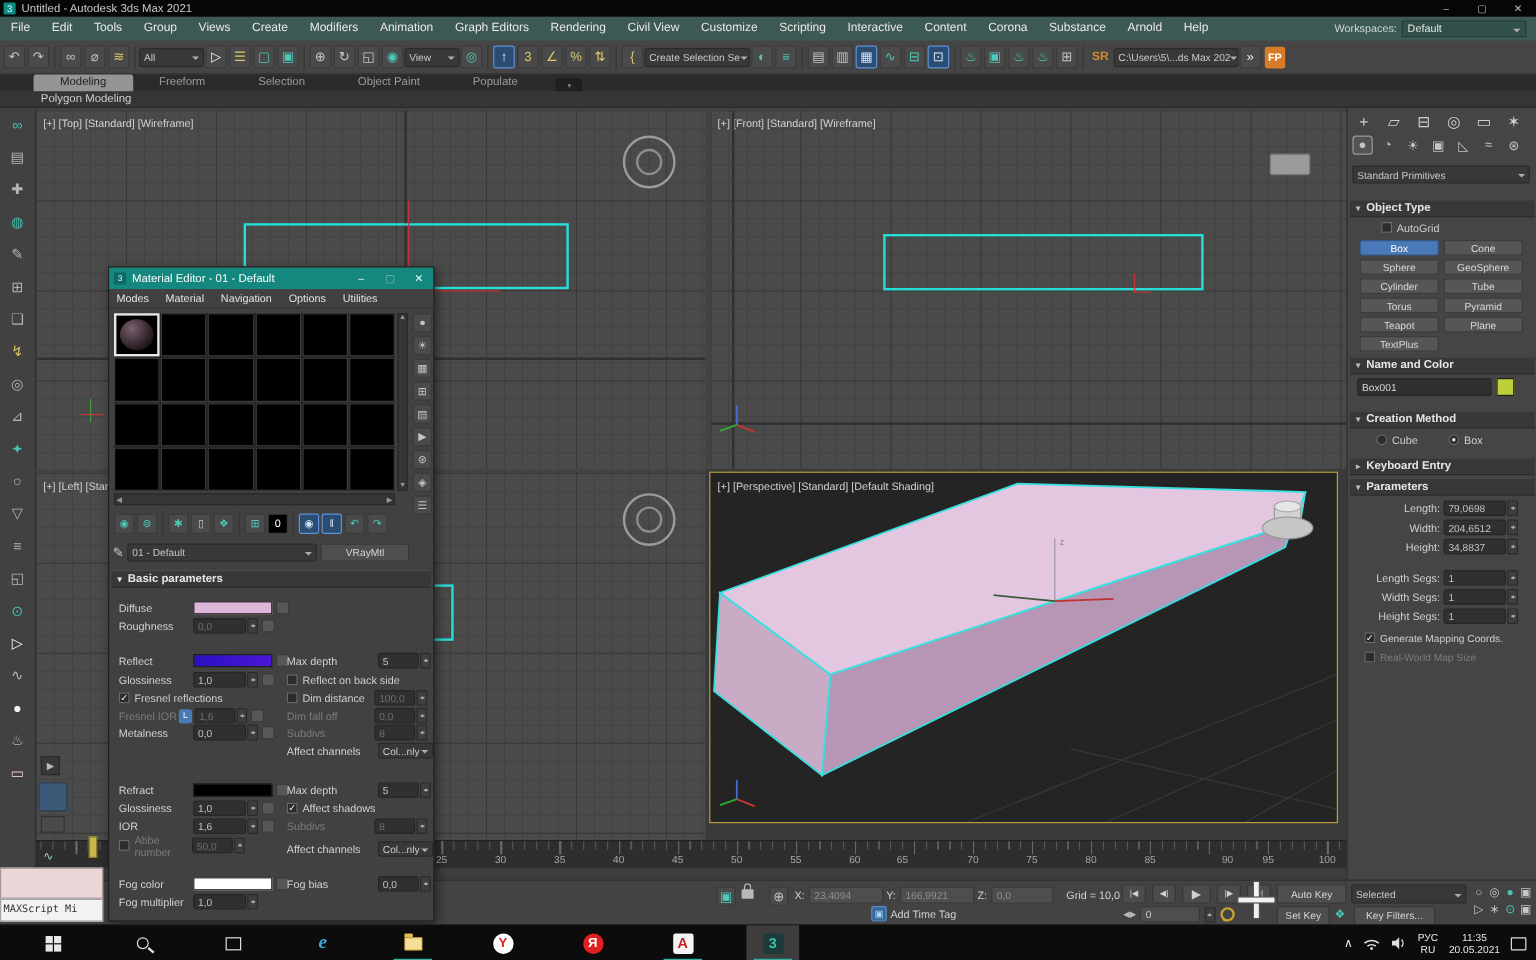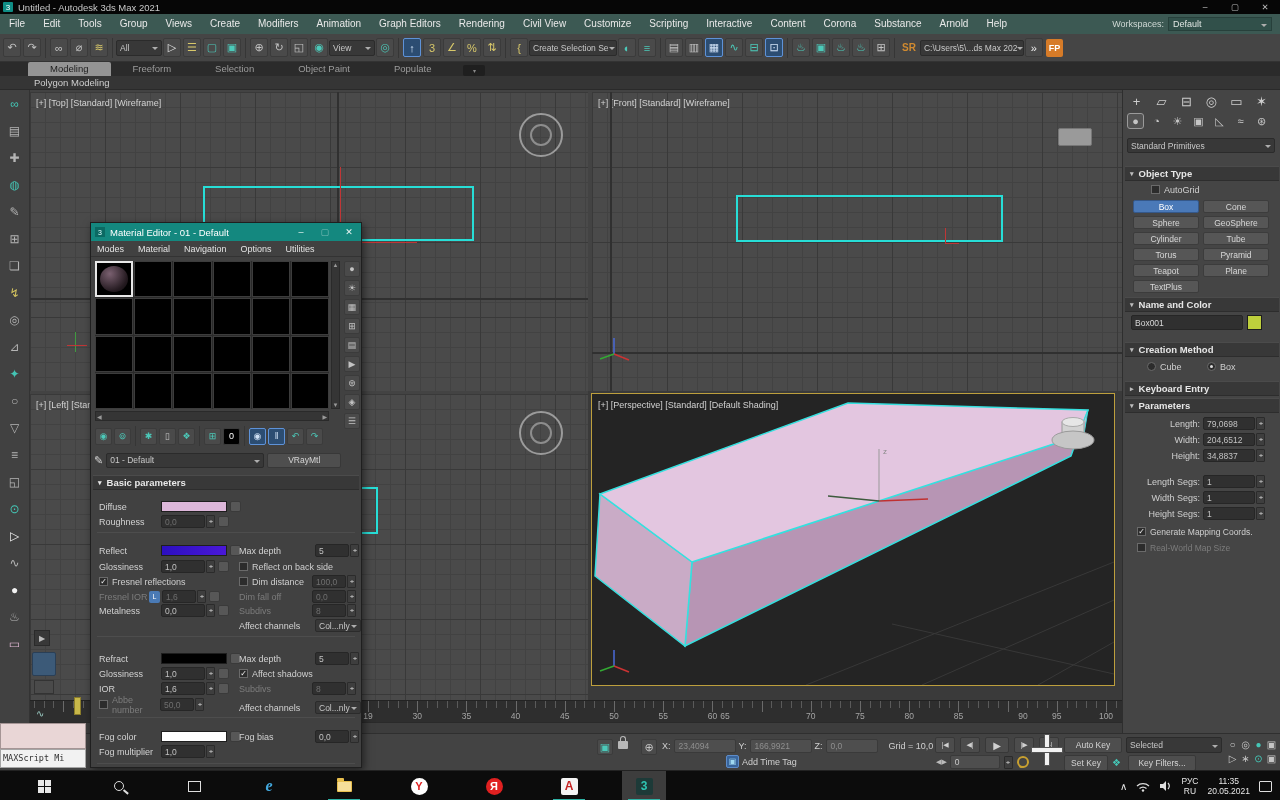--- a/index.html
+++ b/index.html
@@ -192,21 +192,21 @@
   </div>
 
   <div class="abs maintb" id="tb-items">
       <span class="ico">↶</span>
       <span class="ico">↷</span>
       <span class="sep"></span>
       <span class="ico">∞</span>
       <span class="ico">⌀</span>
       <span class="ico y">≋</span>
       <span class="sep"></span>
-      <span class="dd" style="width: 46px;">All<span class="dar"></span></span>
+      <span class="dd" style="width: 54px;">All<span class="dar"></span></span>
       <span class="ico w">▷</span>
       <span class="ico y">☰</span>
       <span class="ico t">▢</span>
       <span class="ico t">▣</span>
       <span class="sep"></span>
       <span class="ico">⊕</span>
       <span class="ico">↻</span>
       <span class="ico">◱</span>
       <span class="ico t">◉</span>
       <span class="dd" style="width: 46px;">View<span class="dar"></span></span>
@@ -455,29 +455,29 @@
       <div class="cbtn" style="left: 80px; top: 158px;">Pyramid</div>
       <div class="cbtn" style="left: 10px; top: 174px;">Teapot</div>
       <div class="cbtn" style="left: 80px; top: 174px;">Plane</div>
       <div class="cbtn" style="left: 10px; top: 190px;">TextPlus</div>
     </div>
 
   <div class="abs timeline">
     <div class="ticks"></div>
       <div class="ticksM"></div>
     <div id="tl-labels">
-        <span class="tlab" style="left: 338px;">19</span>
+        <span class="tlab" style="left: 338px;">25</span>
         <span class="tlab" style="left: 387.2px;">30</span>
         <span class="tlab" style="left: 436.4px; text-align: center;">35</span>
         <span class="tlab" style="left: 485.6px;">40</span>
         <span class="tlab" style="left: 534.8px;">45</span>
         <span class="tlab" style="left: 584px;">50</span>
         <span class="tlab" style="left: 633.2px;">55</span>
         <span class="tlab" style="left: 682.4px;">60</span>
-        <span class="tlab" style="left: 695px;">65</span>
+        <span class="tlab" style="left: 722px;">65</span>
         <span class="tlab" style="left: 780.8px;">70</span>
         <span class="tlab" style="left: 830px;">75</span>
         <span class="tlab" style="left: 879.2px;">80</span>
         <span class="tlab" style="left: 928.4px;">85</span>
         <span class="tlab" style="left: 993px;">90</span>
         <span class="tlab" style="left: 1026.8px;">95</span>
         <span class="tlab" style="left: 1076px;">100</span>
       </div>
   </div>
   <div class="abs trackbar"></div>

